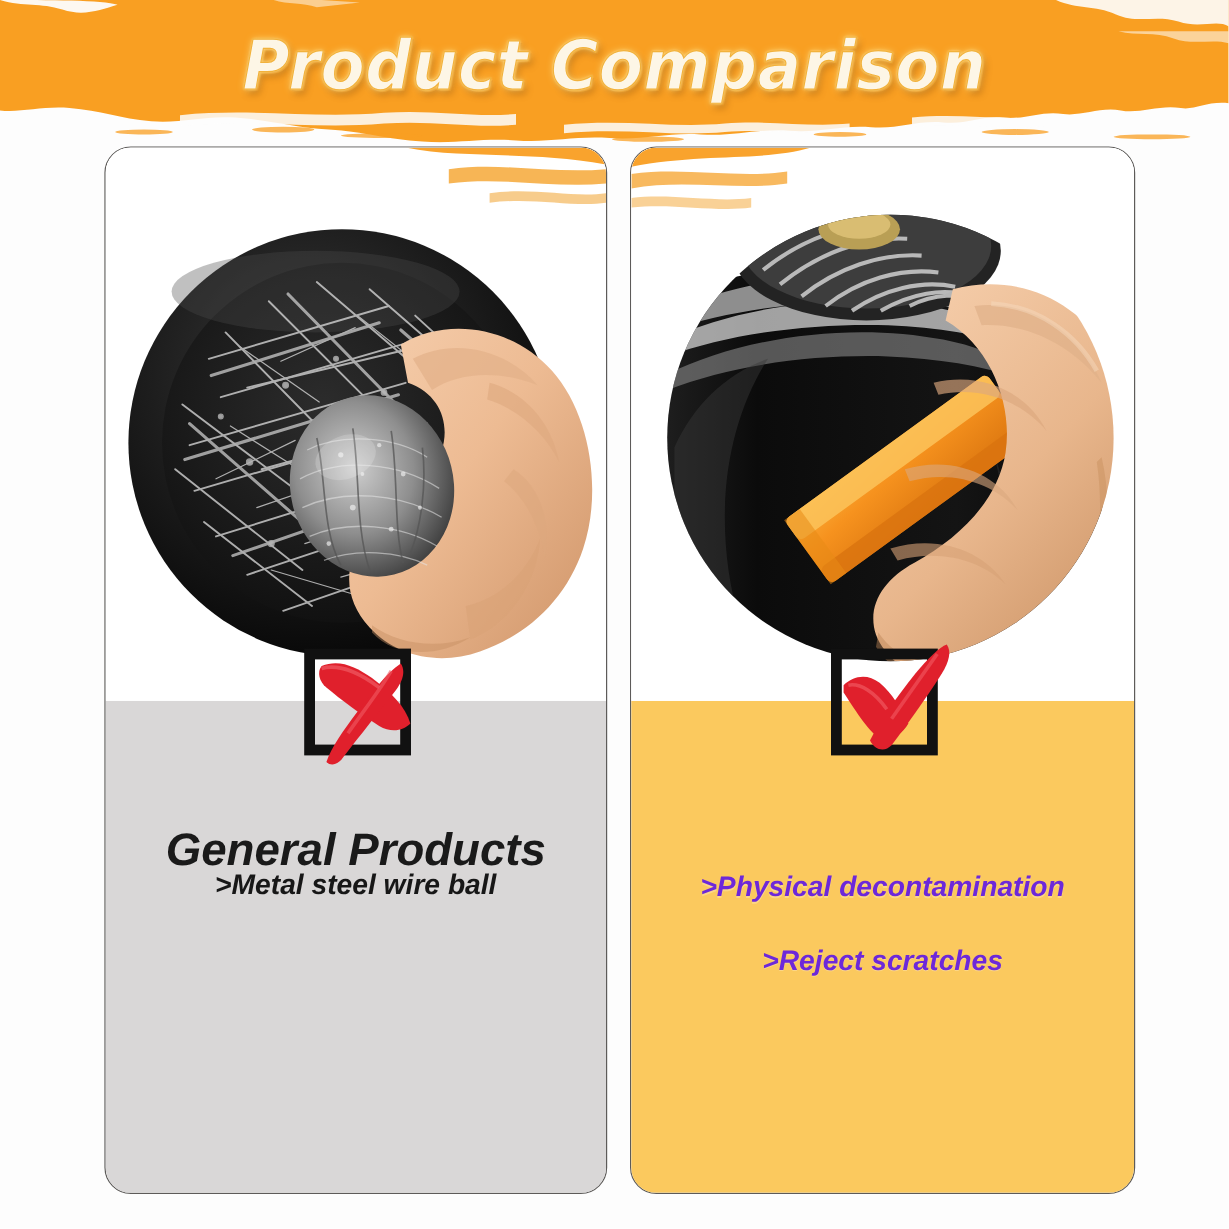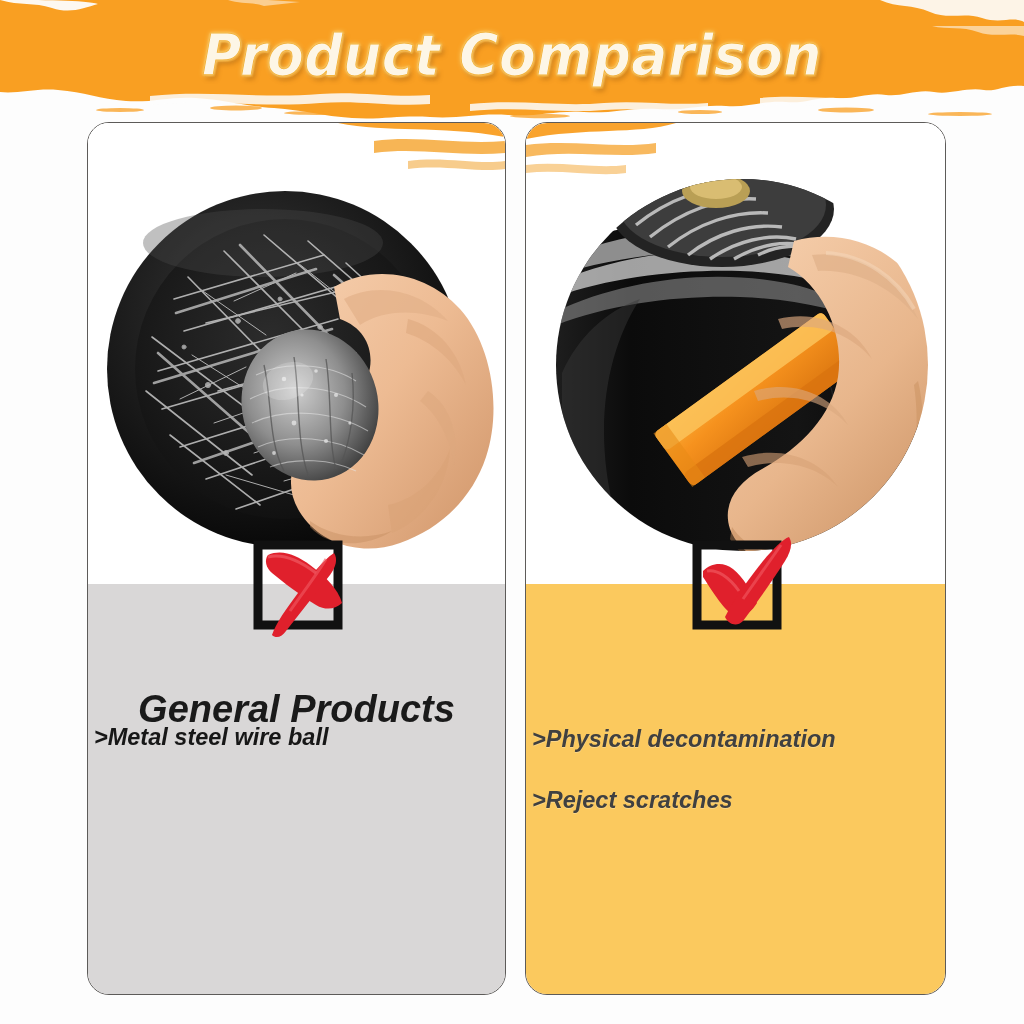--- a/index.html
+++ b/index.html
@@ -74,32 +74,32 @@
     font-size:38px;
     line-height:44px;
     white-space:nowrap;
   }
   .panel.left  .col-heading{top:532px;color:#1a1a1a;}
   .panel.right .col-heading{top:532px;color:#241a09;}
 
   .bullets{
     position:absolute;left:6px;width:calc(100% - 12px);
     top:600px;
-    text-align:left;
+    text-align:center;
   }
   .bullet{
     font-family:"Liberation Sans", sans-serif;
     font-weight:bold;
     font-size:23.5px;
     line-height:28px;
     margin:0 0 28px 0;
     white-space:pre-line;
   }
   .panel.left  .bullet{color:#171717;}
-  .panel.right .bullet{color:#404040;text-shadow:0 1px 0 rgba(255,255,255,.25);}
+  .panel.right .bullet{color:#6d28d9;text-shadow:0 1px 0 rgba(255,255,255,.25);}
   .panel.right .bullets{top:602px;}
   .panel.right .bullet{margin-bottom:33px;}
 
   
   .photo-svg{position:absolute;left:0;top:0;width:100%;height:100%;}
 </style>
 </head>
 <body>
 
 <div id="stage">

